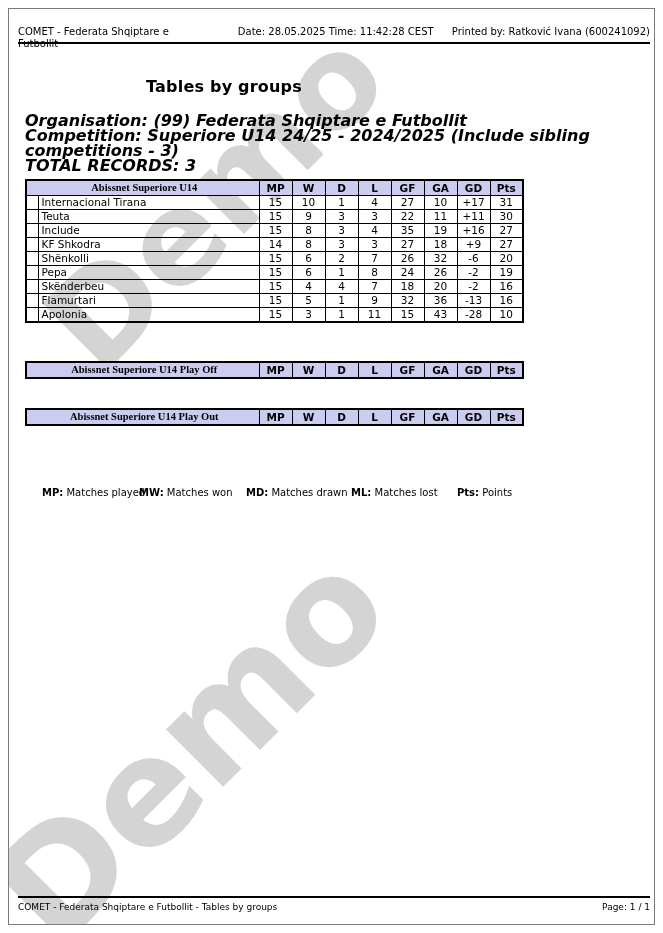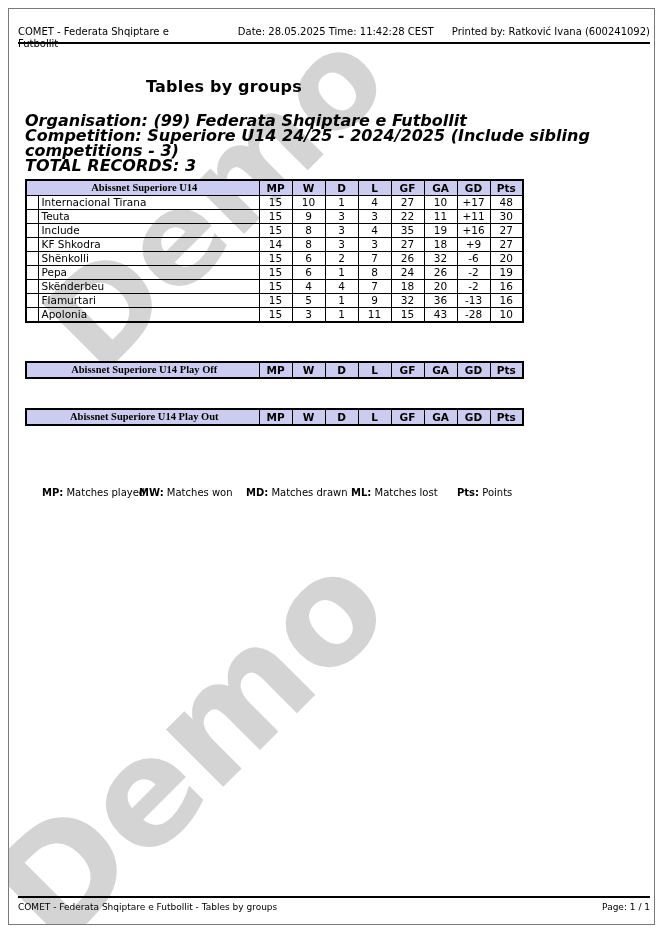--- a/index.html
+++ b/index.html
@@ -101,21 +101,21 @@
             <tr>
               <td class="pos-cell"></td>
               <td class="team-cell">Internacional Tirana</td>
               <td class="num">15</td>
               <td class="num">10</td>
               <td class="num">1</td>
               <td class="num">4</td>
               <td class="num">27</td>
               <td class="num">10</td>
               <td class="num">+17</td>
-              <td class="num">48</td>
+              <td class="num">31</td>
             </tr>
             <tr>
               <td class="pos-cell"></td>
               <td class="team-cell">Teuta</td>
               <td class="num">15</td>
               <td class="num">9</td>
               <td class="num">3</td>
               <td class="num">3</td>
               <td class="num">22</td>
               <td class="num">11</td>

